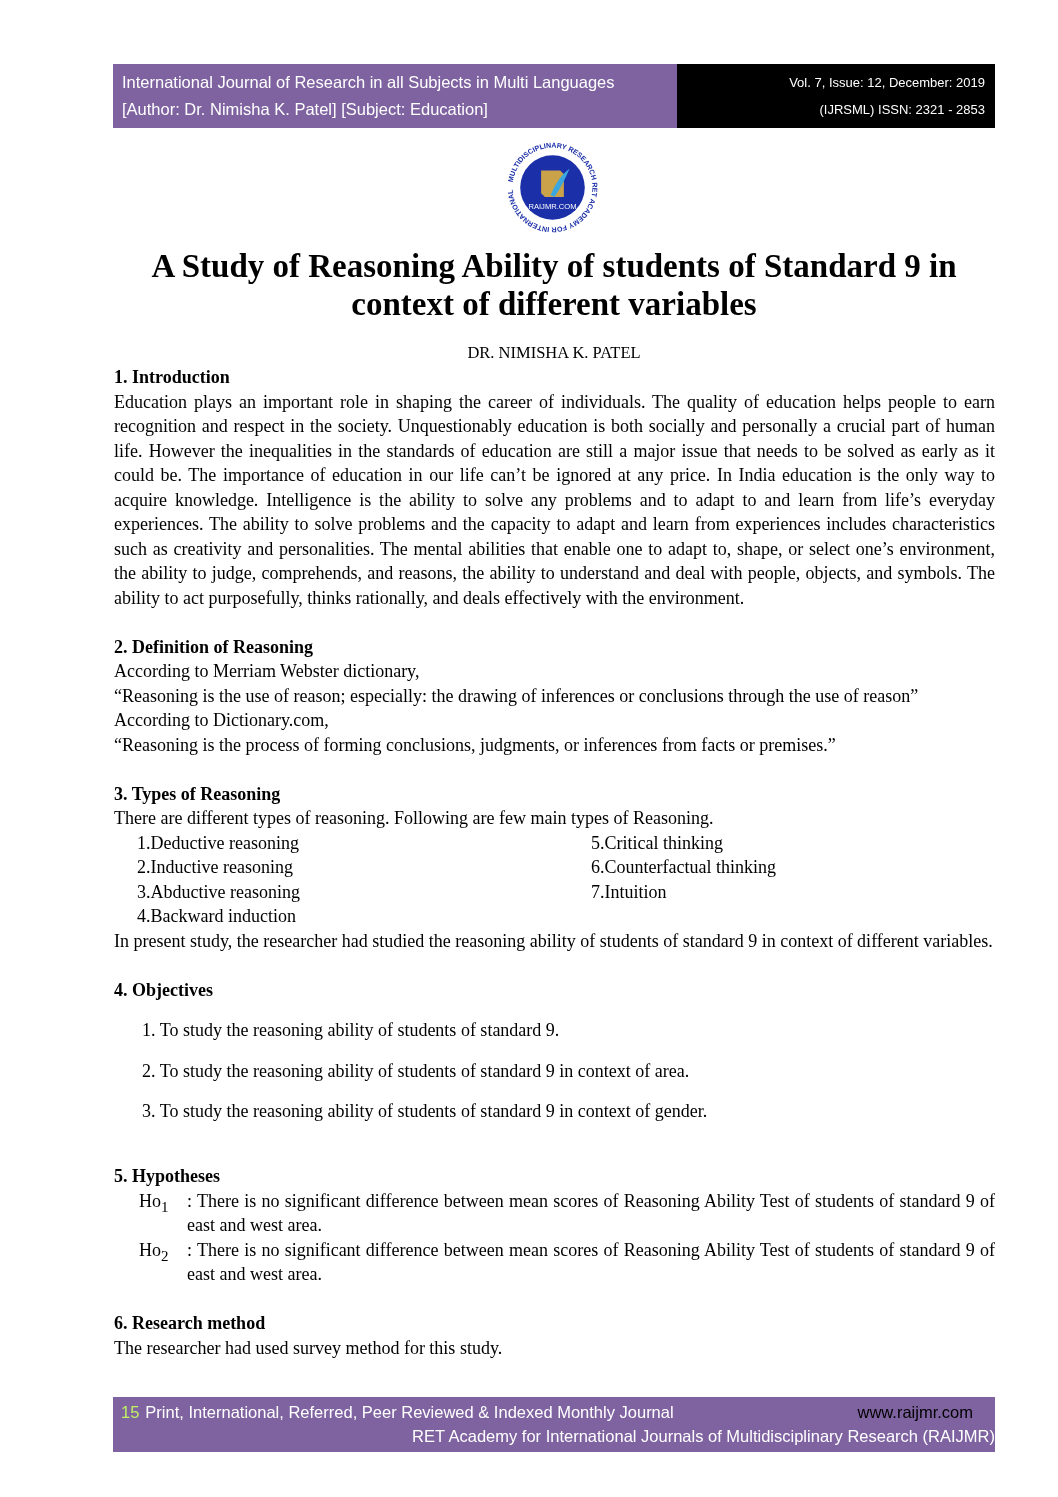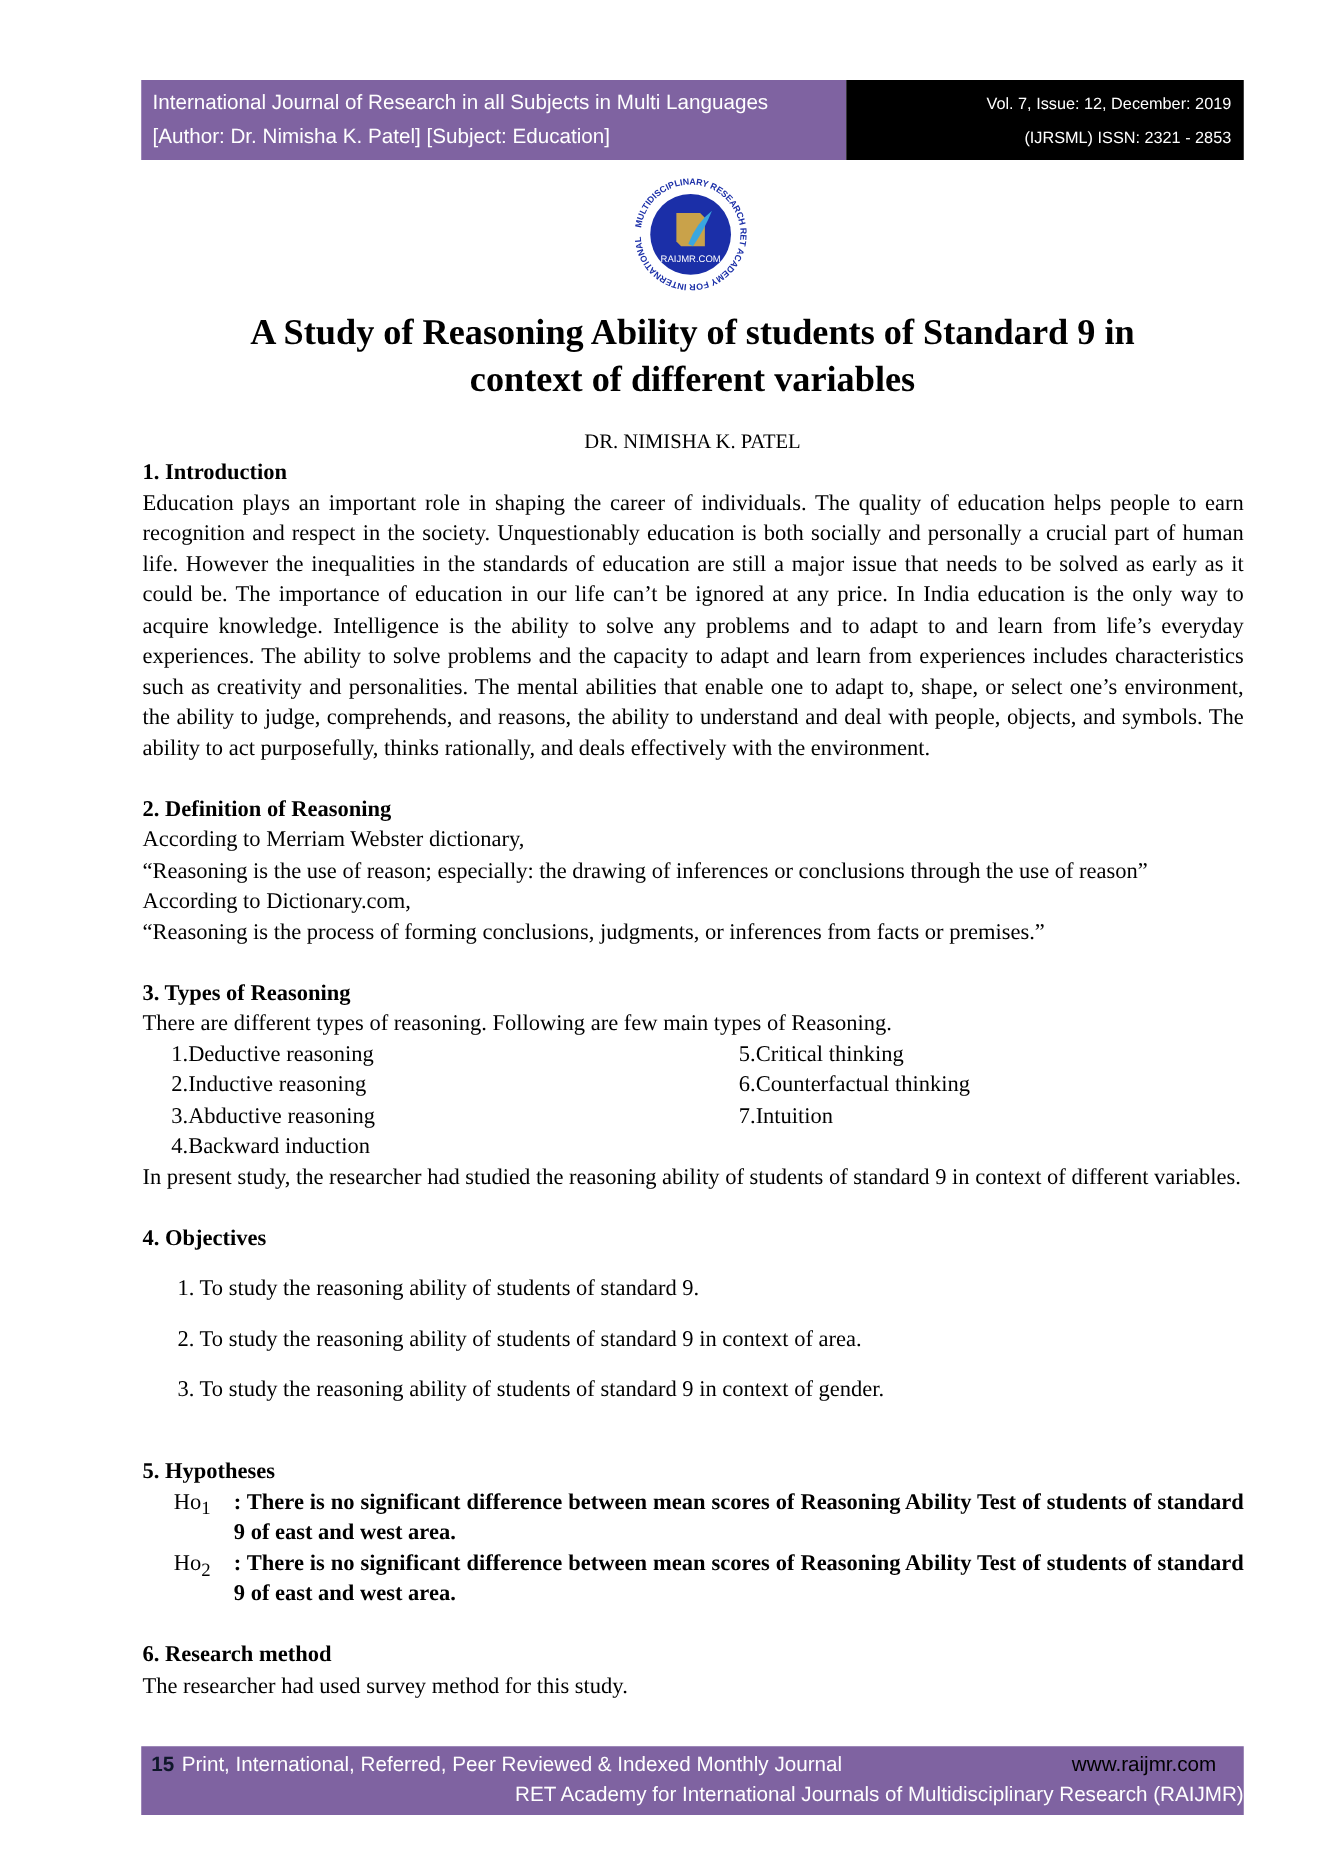--- a/index.html
+++ b/index.html
@@ -5,37 +5,37 @@
   html, body { margin: 0; padding: 0; background: #ffffff; }
   body { width: 1058px; height: 1497px; position: relative; overflow: hidden;
          font-family: "Liberation Serif", serif; color: #000; }
   .header { position: absolute; left: 113px; top: 64px; width: 882px; height: 64px; display: flex; }
   .header-left { background: #7f63a1; width: 564px; color: #fff; font-family: "Liberation Sans", sans-serif;
                  font-size: 16.5px; padding: 5px 0 0 9px; box-sizing: border-box; line-height: 27px; }
   .header-right { background: #000; flex: 1; color: #fff; font-family: "Liberation Sans", sans-serif;
                   font-size: 13px; text-align: right; padding: 5px 10px 0 0; box-sizing: border-box; line-height: 27px; }
   .logo { position: absolute; left: 505px; top: 140px; width: 95px; height: 95px; }
   .title { position: absolute; left: 113px; top: 247px; width: 882px; text-align: center;
-           font-weight: bold; font-size: 29px; line-height: 38px; }
+           font-weight: bold; font-size: 33px; line-height: 38px; }
   .author { position: absolute; left: 113px; top: 343px; width: 882px; text-align: center; font-size: 16.5px; }
   .content { position: absolute; left: 114px; top: 365px; width: 881px; font-size: 18px; line-height: 24.5px; }
   .content p { margin: 0; text-align: justify; }
   .h { font-weight: bold; margin: 0; }
   .gap { height: 24.5px; }
   .types { display: grid; grid-template-columns: 454px 1fr; padding-left: 23px; }
   .obj { padding-left: 12px; }
   .obj div { margin: 16px; }
   .hyp { display: grid; grid-template-columns: 62px 1fr; padding-left: 11px; }
   .hyp .lbl { font-weight: normal; margin-left: 14px; }
-  .hyp .txt { text-align: justify; font-weight: bold; }
+  .hyp .txt { text-align: justify; }
   .footer { position: absolute; left: 113px; top: 1397px; width: 882px; height: 55px; background: #7f63a1;
             font-family: "Liberation Sans", sans-serif; color: #fff; font-size: 16.5px; box-sizing: border-box; }
   .footer .row1 { display: flex; justify-content: space-between; padding: 3px 22px 0 8px; line-height: 24px; }
   .footer .row2 { text-align: right; line-height: 24px; }
-  .pg { color: #0f172a; font-weight: bold; margin-right: 6px; }
+  .pg { color: #bef264; font-weight: normal; margin-right: 6px; }
   .url { color: #000; }
 </style>
 </head>
 <body>
 
 <div class="header">
   <div class="header-left">
     <div>International Journal of Research in all Subjects in Multi Languages</div>
     <div>[Author: Dr. Nimisha K. Patel] [Subject: Education]</div>
   </div>

